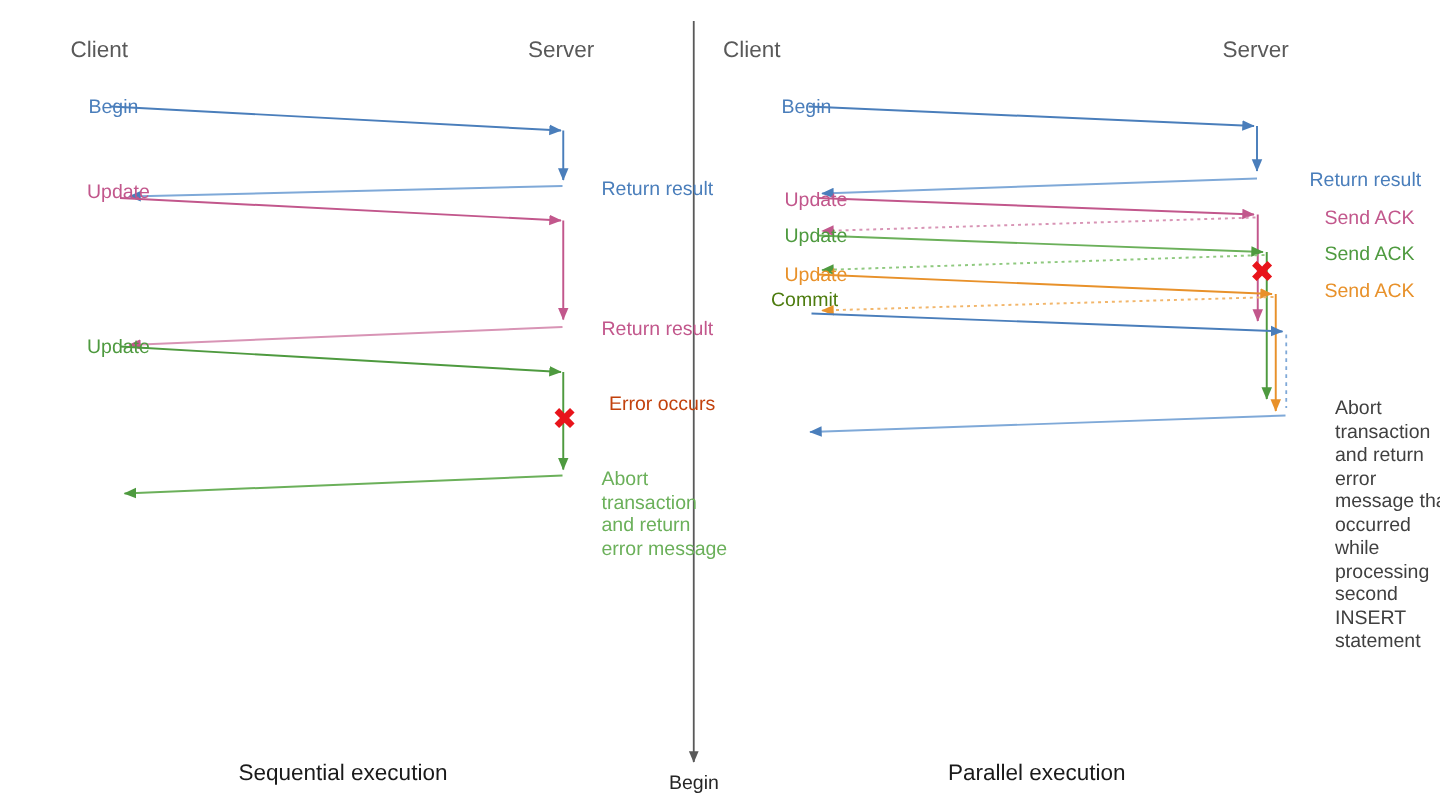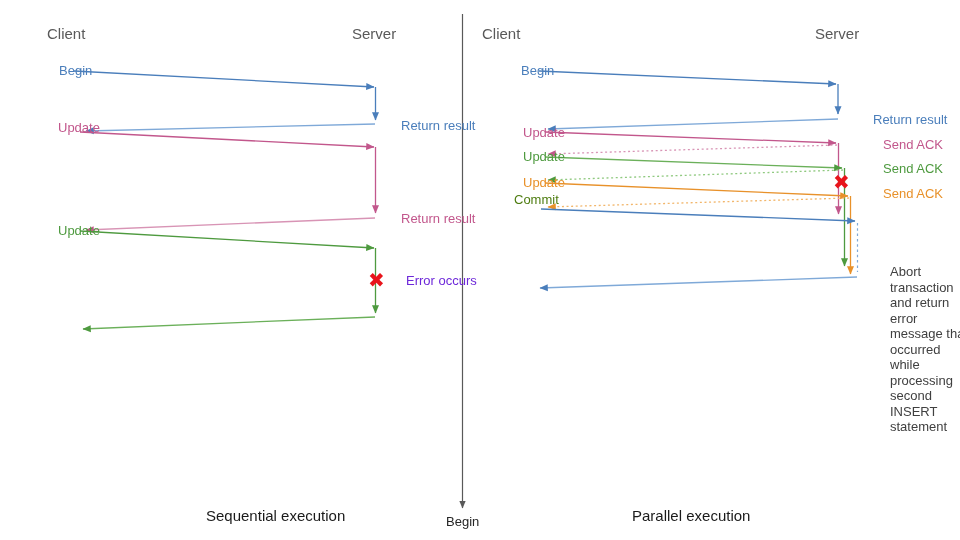--- a/index.html
+++ b/index.html
@@ -108,24 +108,25 @@
   <div class="lane-title" style="left:47px;top:25px;">Client</div>
   <div class="lane-title" style="left:352px;top:25px;">Server</div>
 
   <div class="msg" style="left:37px;top:63px;color:#4a7ebb;">Begin</div>
   <div class="msg" style="left:379px;top:118px;color:#4a7ebb;">Return result</div>
   <div class="msg" style="left:36px;top:120px;color:#c2578c;">Update</div>
   <div class="msg" style="left:379px;top:211px;color:#c2578c;">Return result</div>
   <div class="msg" style="left:36px;top:223px;color:#4e9a3f;">Update</div>
 
   <div class="err-x" style="left:368px;top:270px;">✖</div>
-  <div class="msg" style="left:384px;top:273px;color:#6d28d9;">Error occurs</div>
+  <div class="msg" style="left:384px;top:261px;color:#c2410c;">Error occurs</div>
 
+  <div class="msg multi" style="left:379px;top:311px;width:86px;color:#6bb05a;">Abort transaction and return error message</div>
 
-  <div class="caption" style="left:159px;top:507px;margin-left:47px;">Sequential execution</div>
+  <div class="caption" style="left:159px;top:507px;">Sequential execution</div>
 
   <div class="lane-title" style="left:482px;top:25px;">Client</div>
   <div class="lane-title" style="left:815px;top:25px;">Server</div>
 
   <div class="msg" style="left:499px;top:63px;color:#4a7ebb;">Begin</div>
   <div class="msg" style="left:851px;top:112px;color:#4a7ebb;">Return result</div>
 
   <div class="msg" style="left:501px;top:125px;color:#c2578c;">Update</div>
   <div class="msg" style="left:861px;top:137px;color:#c2578c;">Send ACK</div>
 

